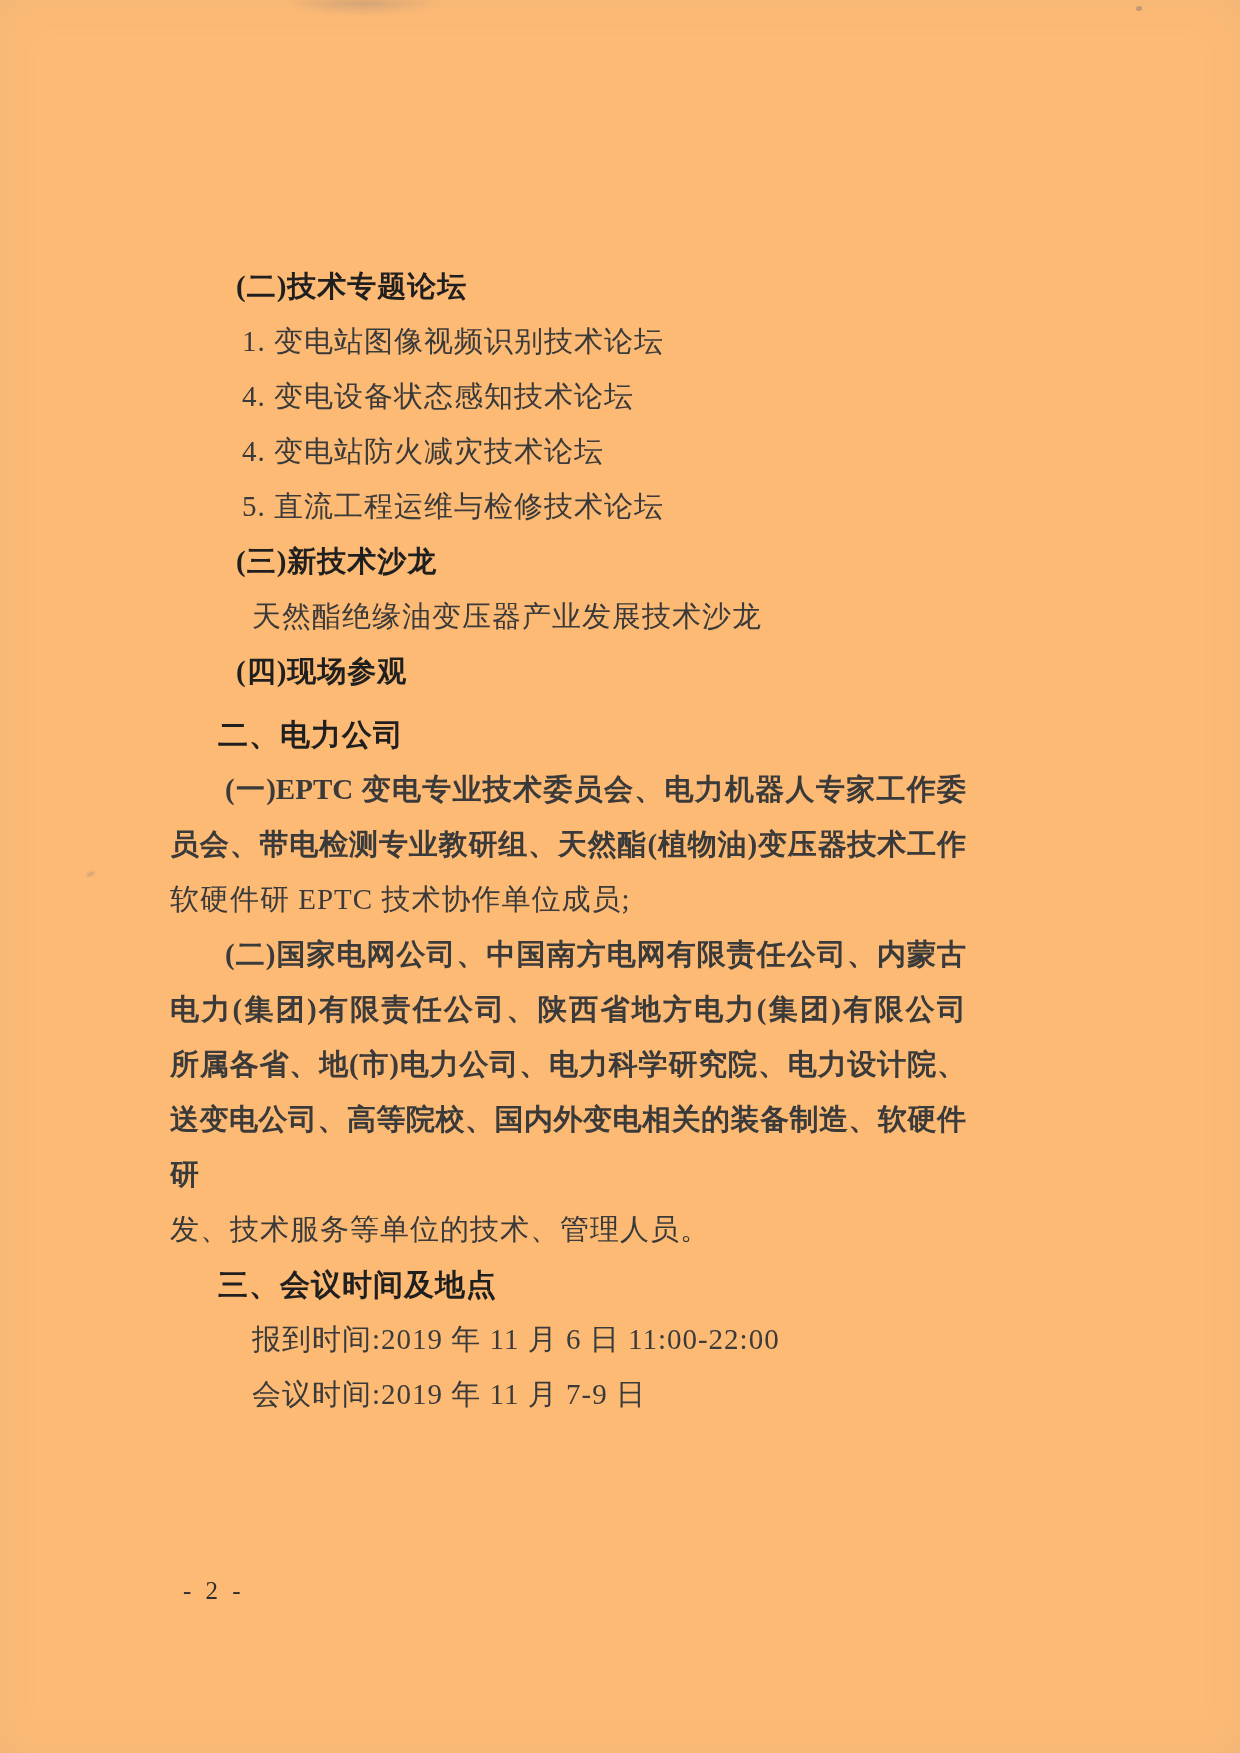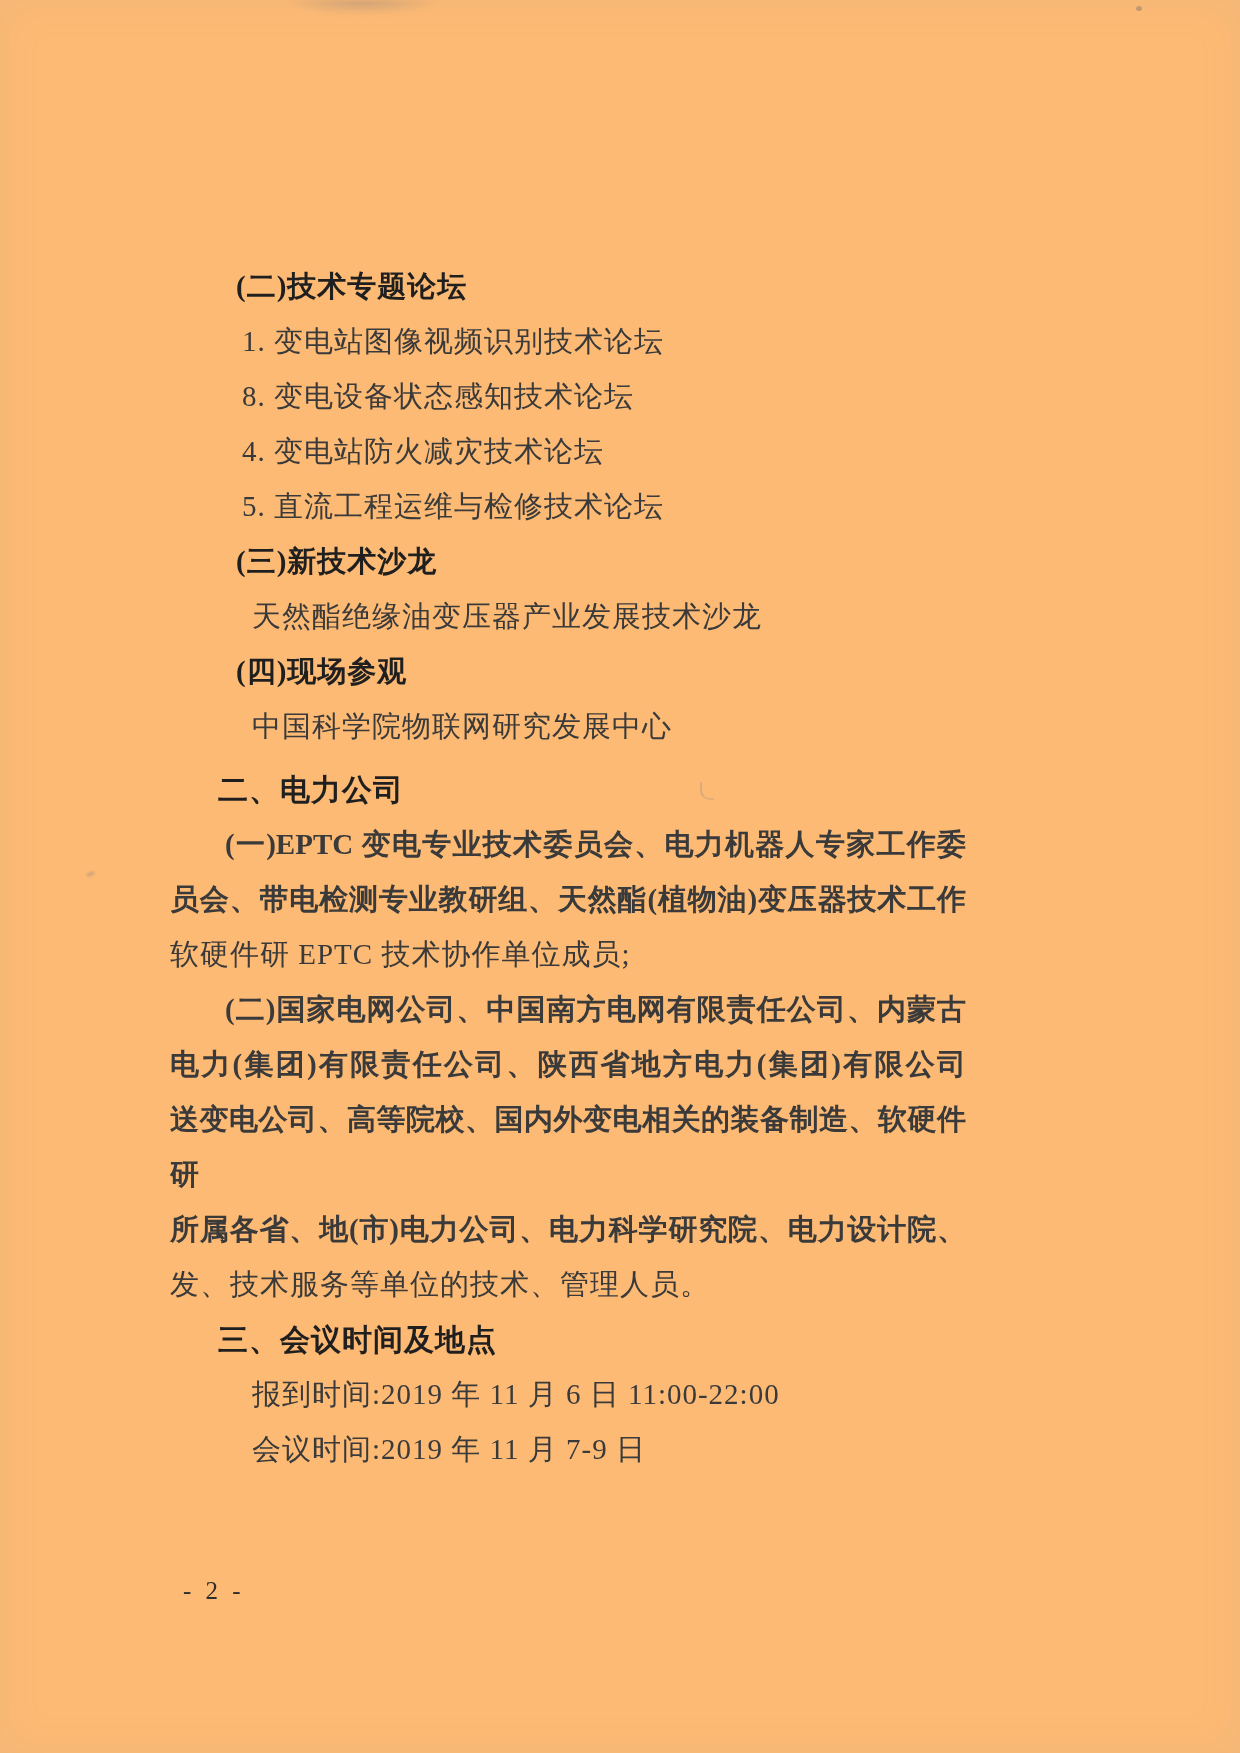--- a/index.html
+++ b/index.html
@@ -119,40 +119,39 @@
   <div class="smudge-top"></div>
   <div class="speck-top-right"></div>
   <div class="speck-left"></div>
   <div class="mark-mid"></div>
 
   <div class="content">
 
     <div class="line sub-heading">(二)技术专题论坛</div>
 
     <div class="line list-item">1. 变电站图像视频识别技术论坛</div>
-    <div class="line list-item">8. 变电设备状态感知技术论坛</div>
+    <div class="line list-item">4. 变电设备状态感知技术论坛</div>
     <div class="line list-item">4. 变电站防火减灾技术论坛</div>
     <div class="line list-item">5. 直流工程运维与检修技术论坛</div>
 
     <div class="line sub-heading">(三)新技术沙龙</div>
     <div class="line body-indent">天然酯绝缘油变压器产业发展技术沙龙</div>
 
     <div class="line sub-heading">(四)现场参观</div>
-    <div class="line body-indent">中国科学院物联网研究发展中心</div>
 
     <div class="line part-heading gap-top">二、电力公司</div>
 
     <div class="line para-first justified">(一)EPTC 变电专业技术委员会、电力机器人专家工作委</div>
     <div class="line justified">员会、带电检测专业教研组、天然酯(植物油)变压器技术工作</div>
     <div class="line">软硬件研 EPTC 技术协作单位成员;</div>
 
     <div class="line para-first justified">(二)国家电网公司、中国南方电网有限责任公司、内蒙古</div>
     <div class="line justified">电力(集团)有限责任公司、陕西省地方电力(集团)有限公司</div>
+    <div class="line justified">所属各省、地(市)电力公司、电力科学研究院、电力设计院、</div>
     <div class="line justified">送变电公司、高等院校、国内外变电相关的装备制造、软硬件研</div>
-    <div class="line justified">所属各省、地(市)电力公司、电力科学研究院、电力设计院、</div>
     <div class="line">发、技术服务等单位的技术、管理人员。</div>
 
     <div class="line part-heading">三、会议时间及地点</div>
     <div class="line body-indent">报到时间:2019 年 11 月 6 日 11:00-22:00</div>
     <div class="line body-indent">会议时间:2019 年 11 月 7-9 日</div>
 
   </div>
 
   <div class="page-number">- 2 -</div>
 

